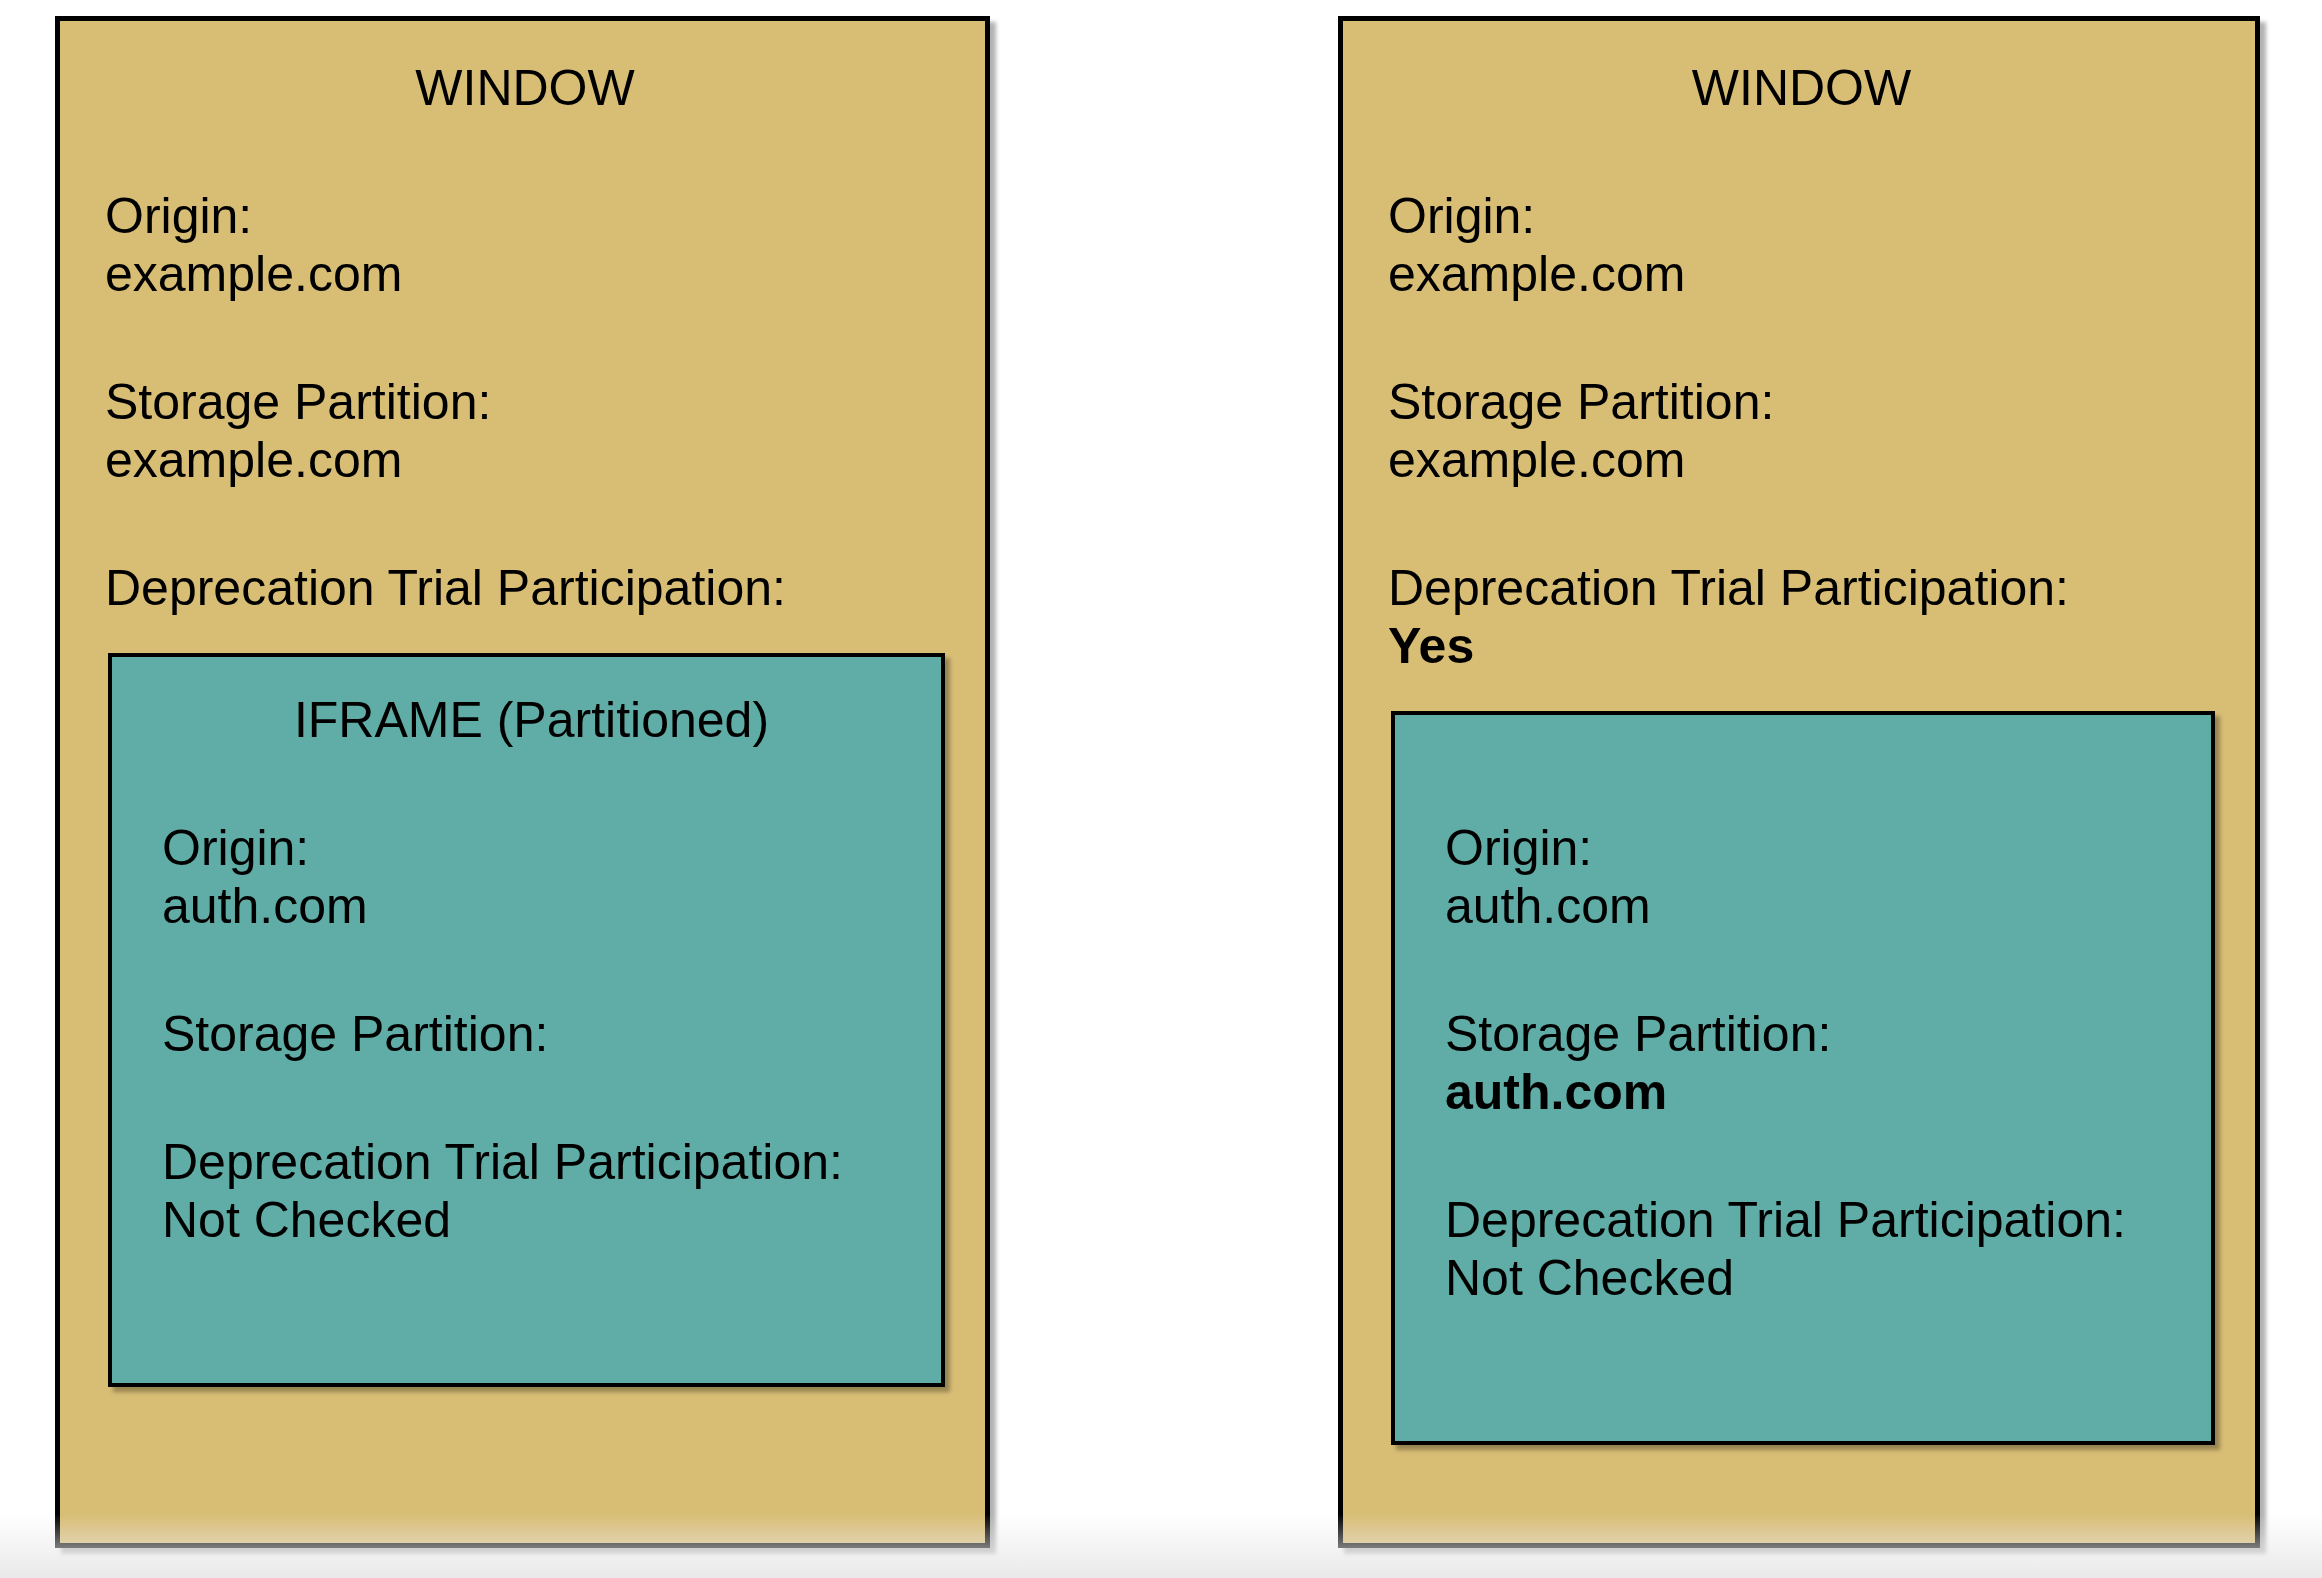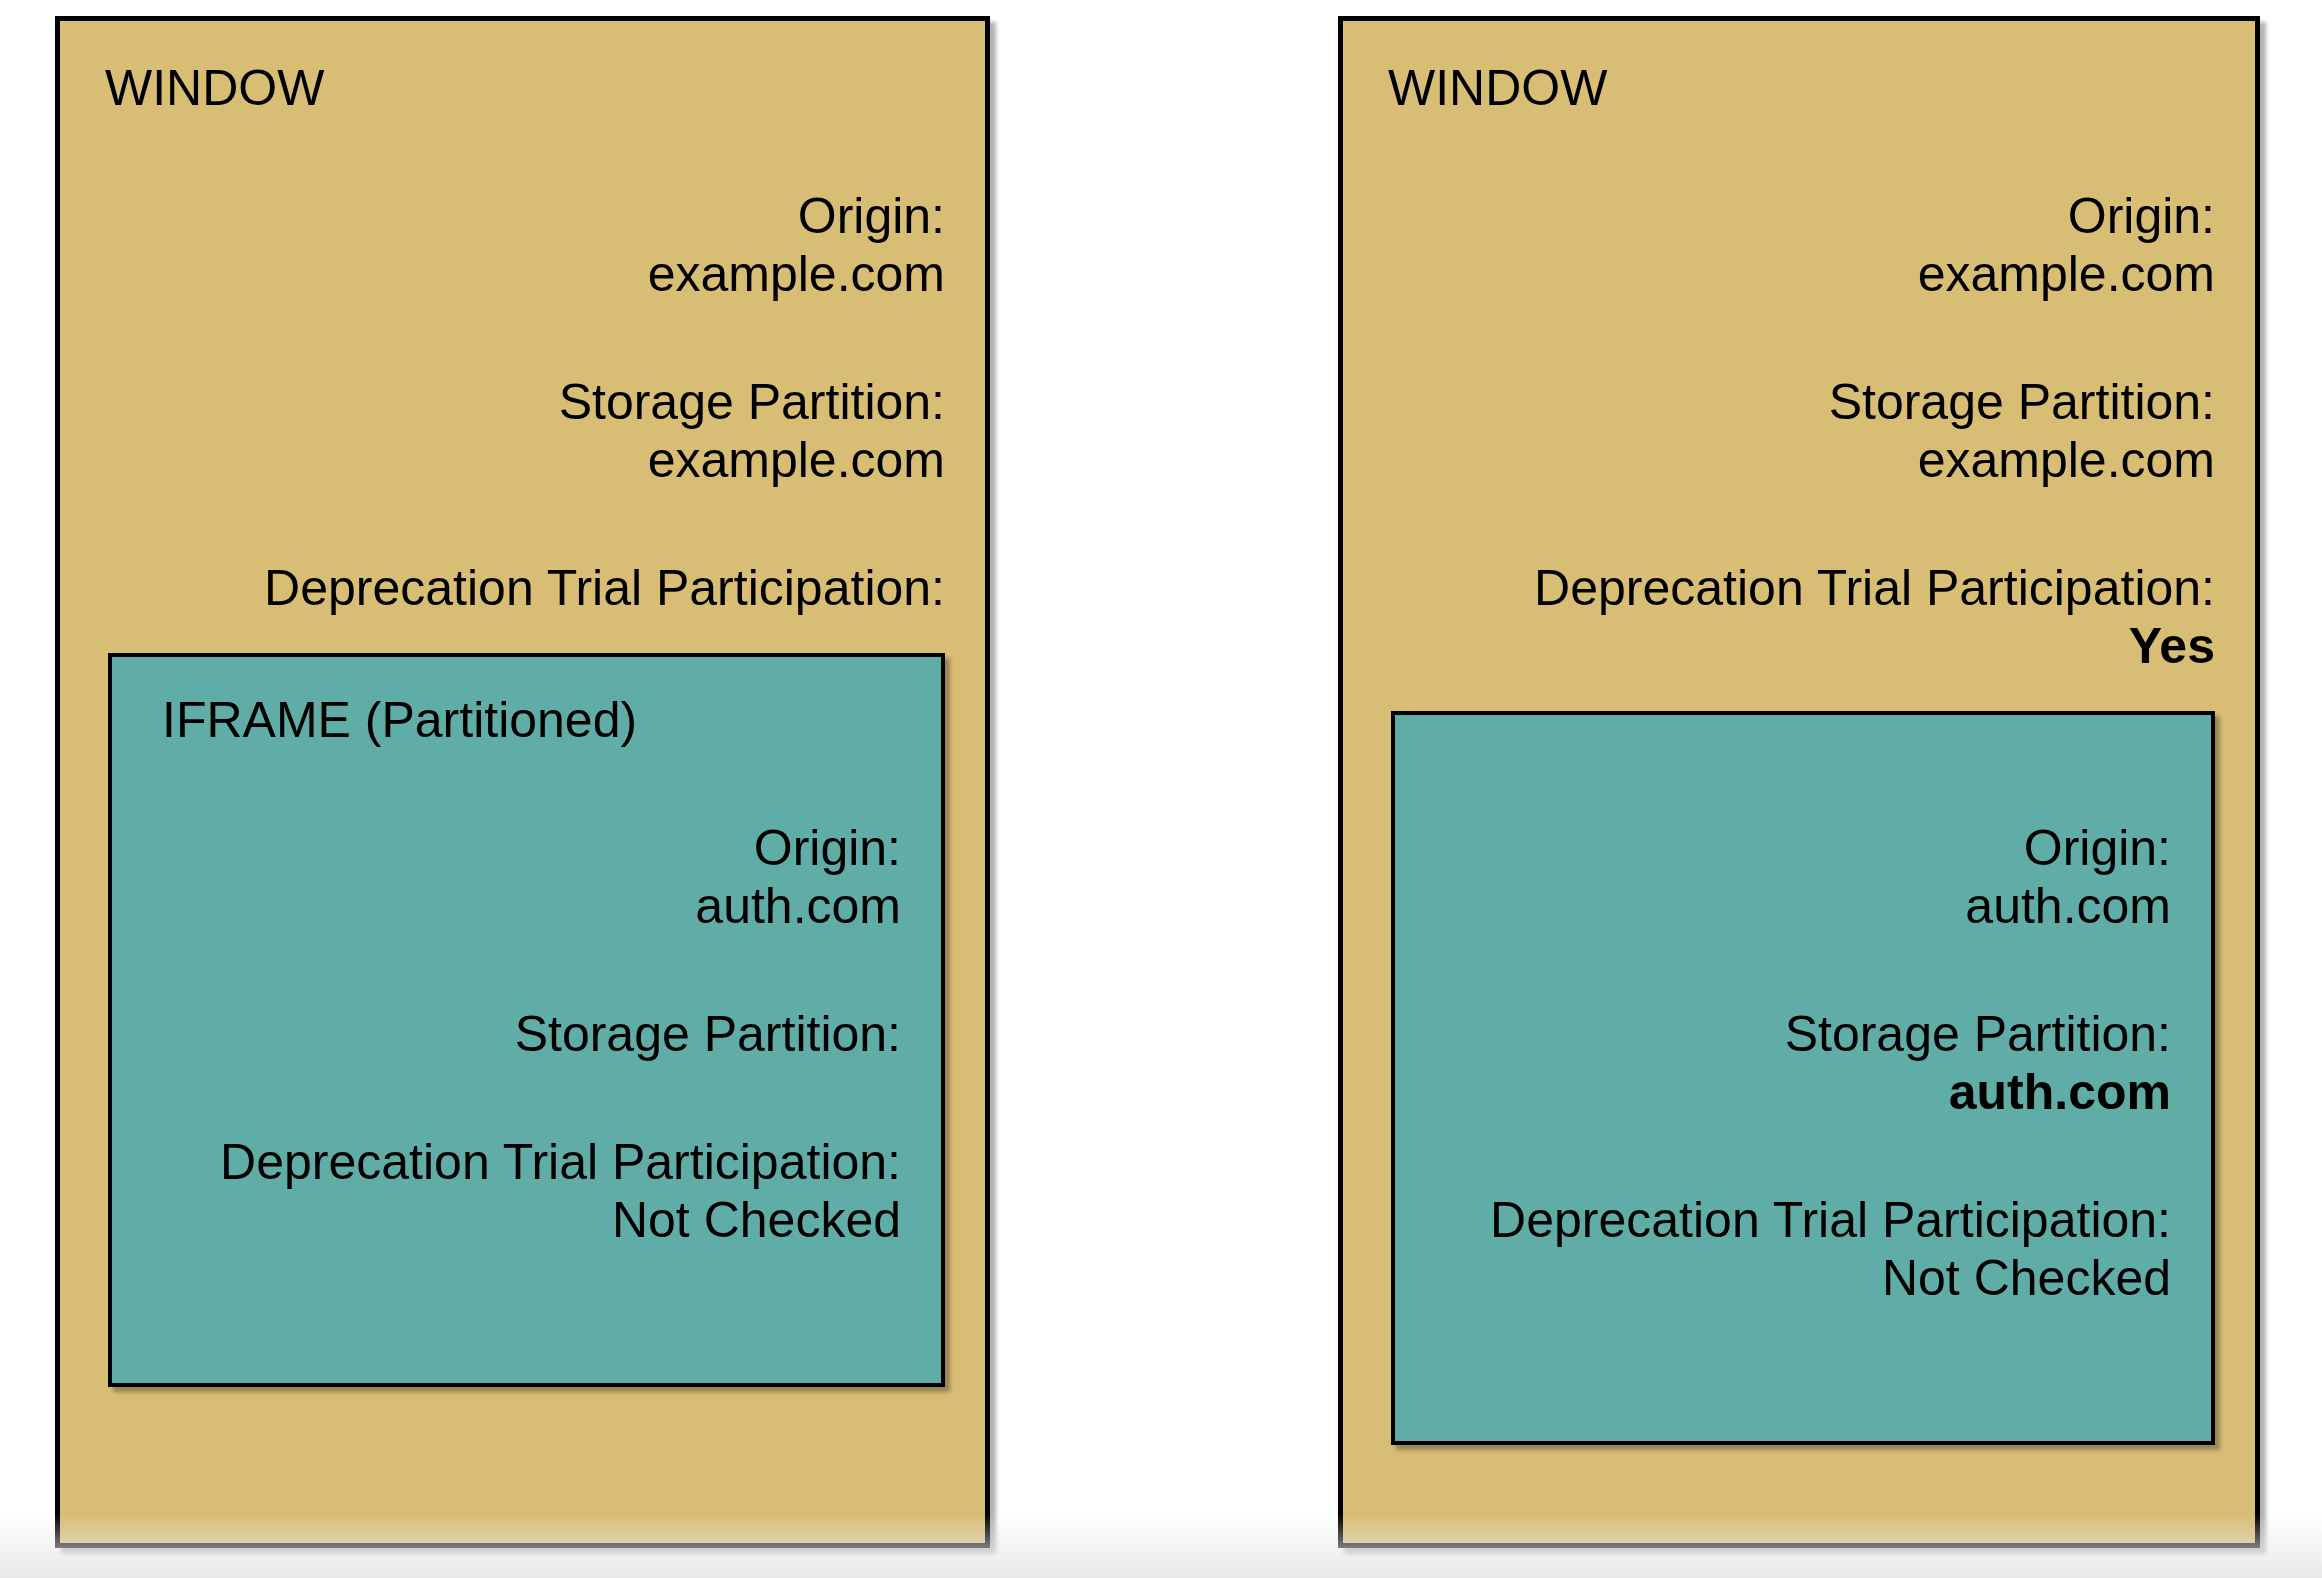--- a/index.html
+++ b/index.html
@@ -25,24 +25,24 @@
     box-shadow: 6px 6px 4px rgba(0,0,0,0.30);
     padding: 38px 40px 40px 45px;
     font-size: 50px;
     line-height: 58px;
   }
   #card-left  { left: 55px;   width: 935px; }
   #card-right { left: 1338px; width: 922px; }
 
   .card-title {
     font-weight: normal;
+    text-align: center;
   }
   .field {
     margin-top: 70px;
-    text-align: right;
   }
   .label, .value {
     white-space: nowrap;
   }
   .value.bold {
     font-weight: bold;
   }
   .iframe-box {
     box-sizing: border-box;
     margin-left: 3px;

